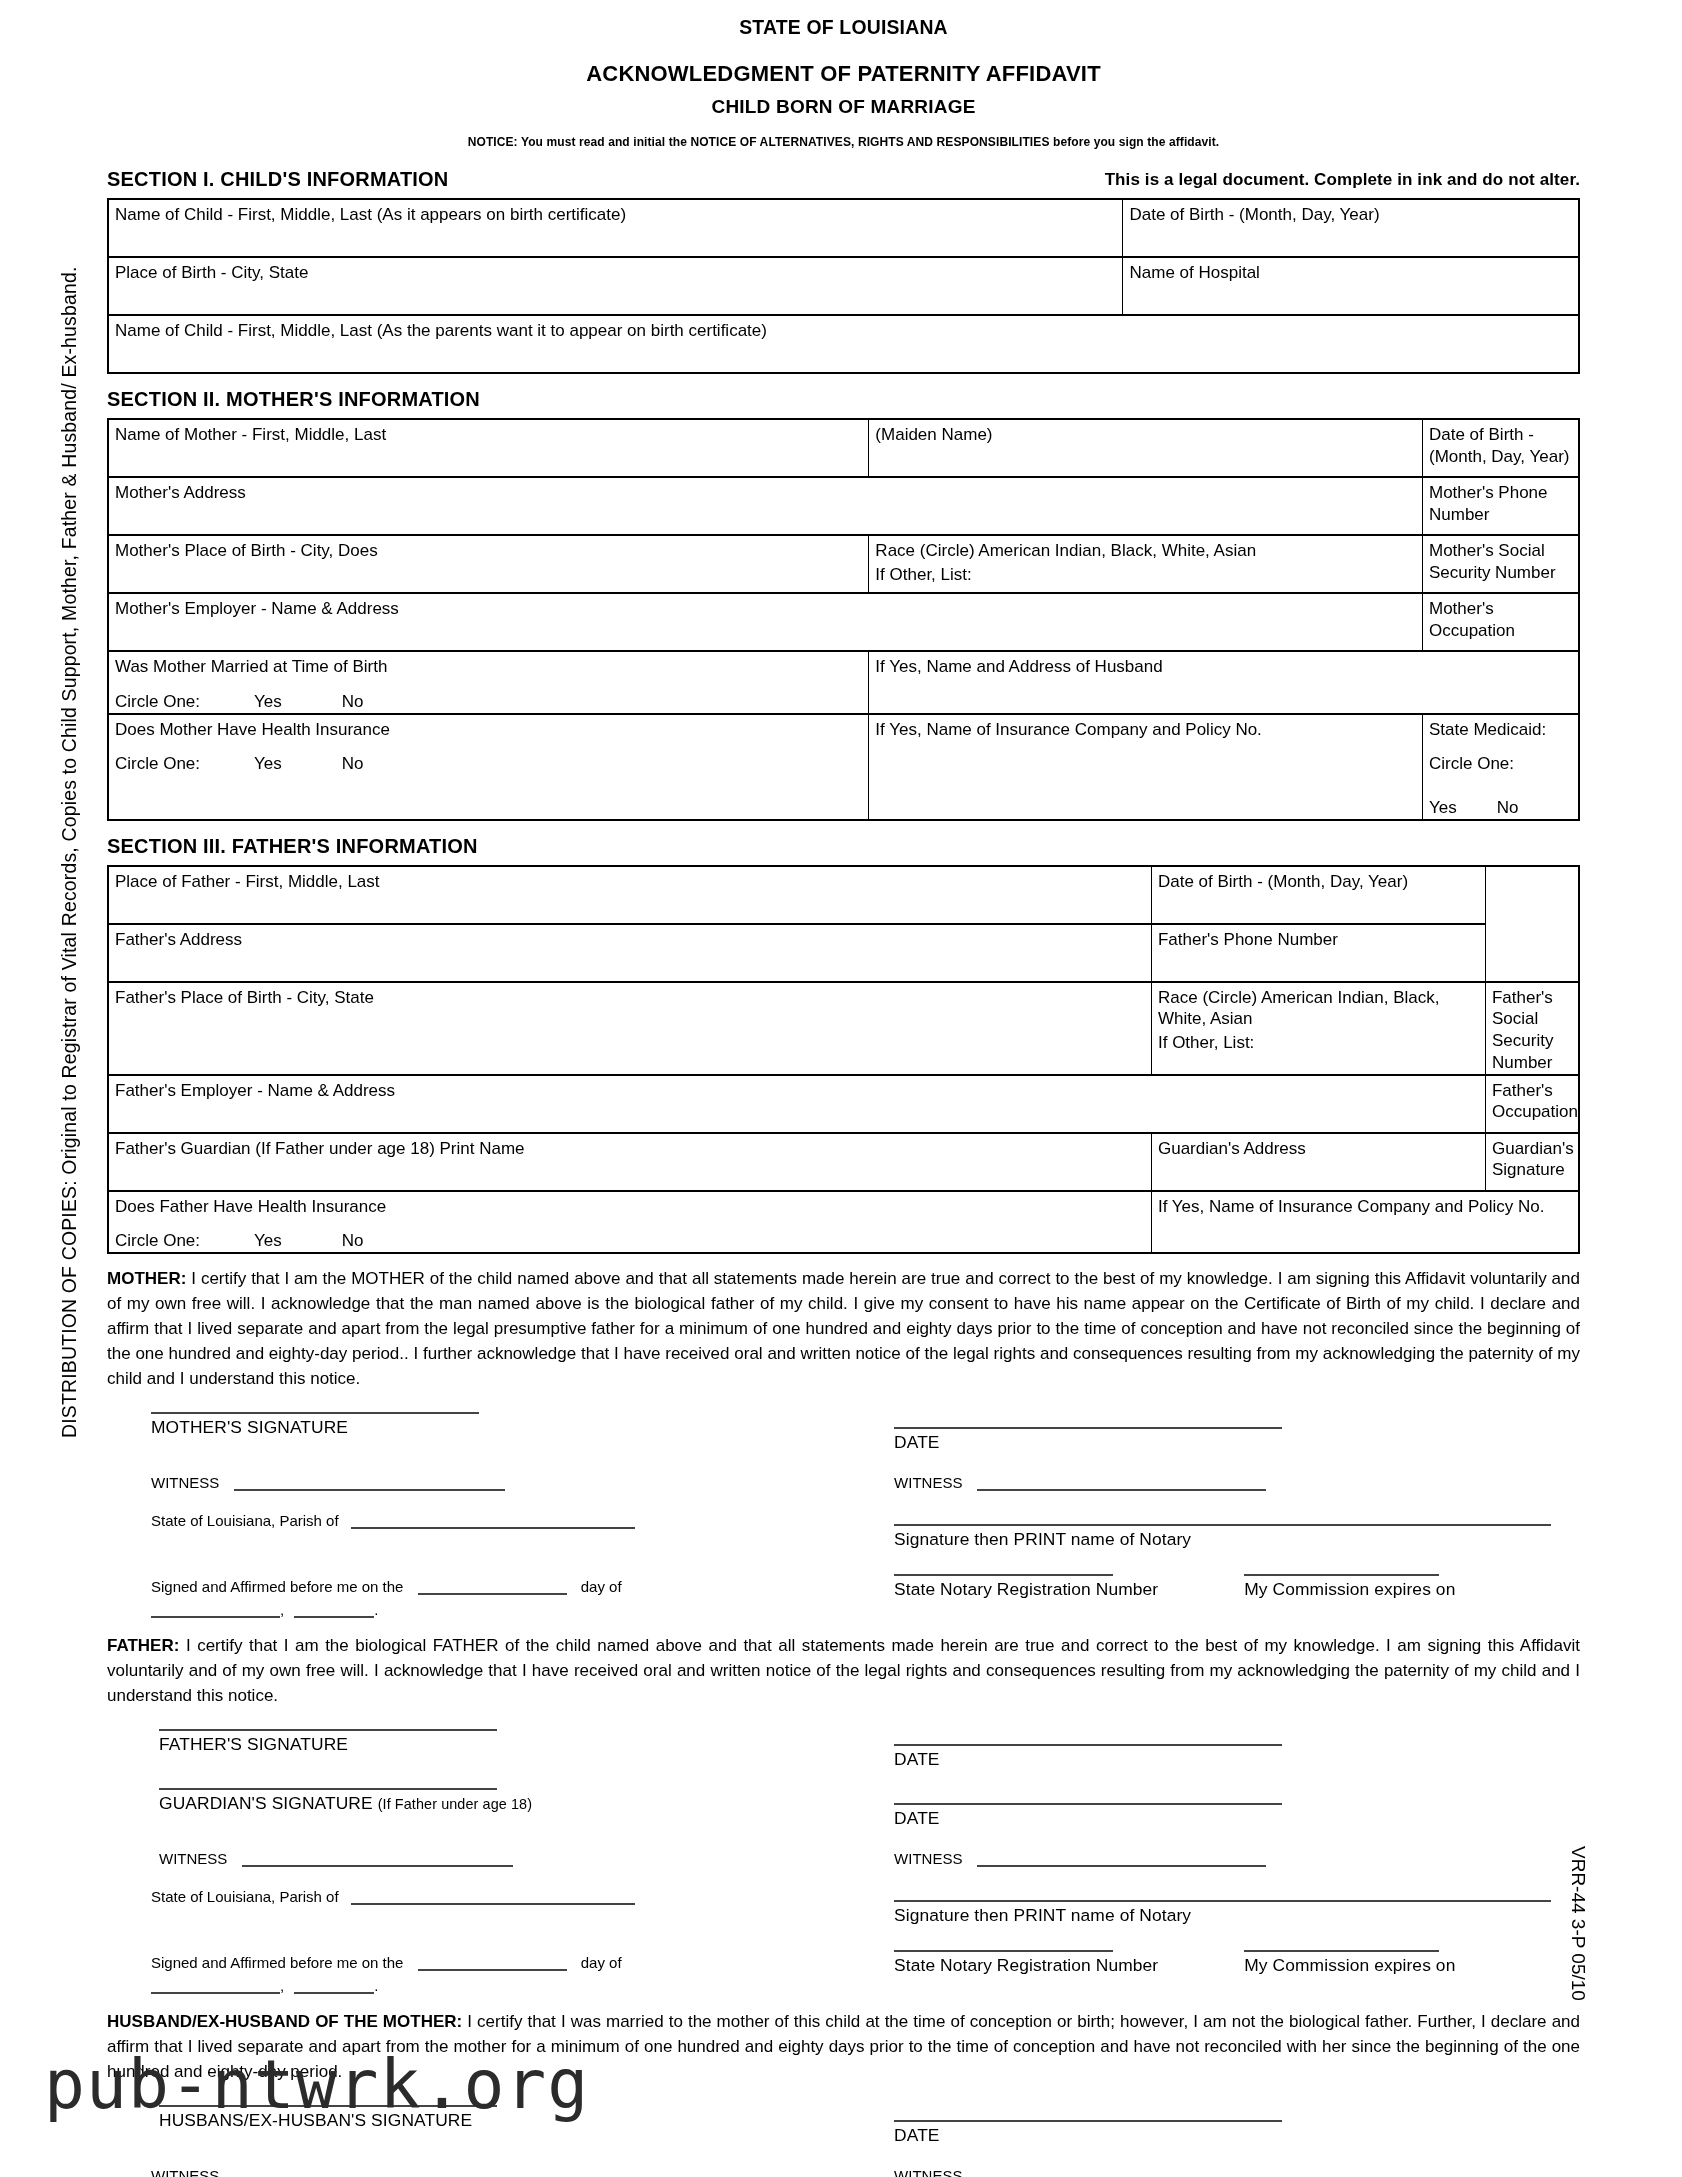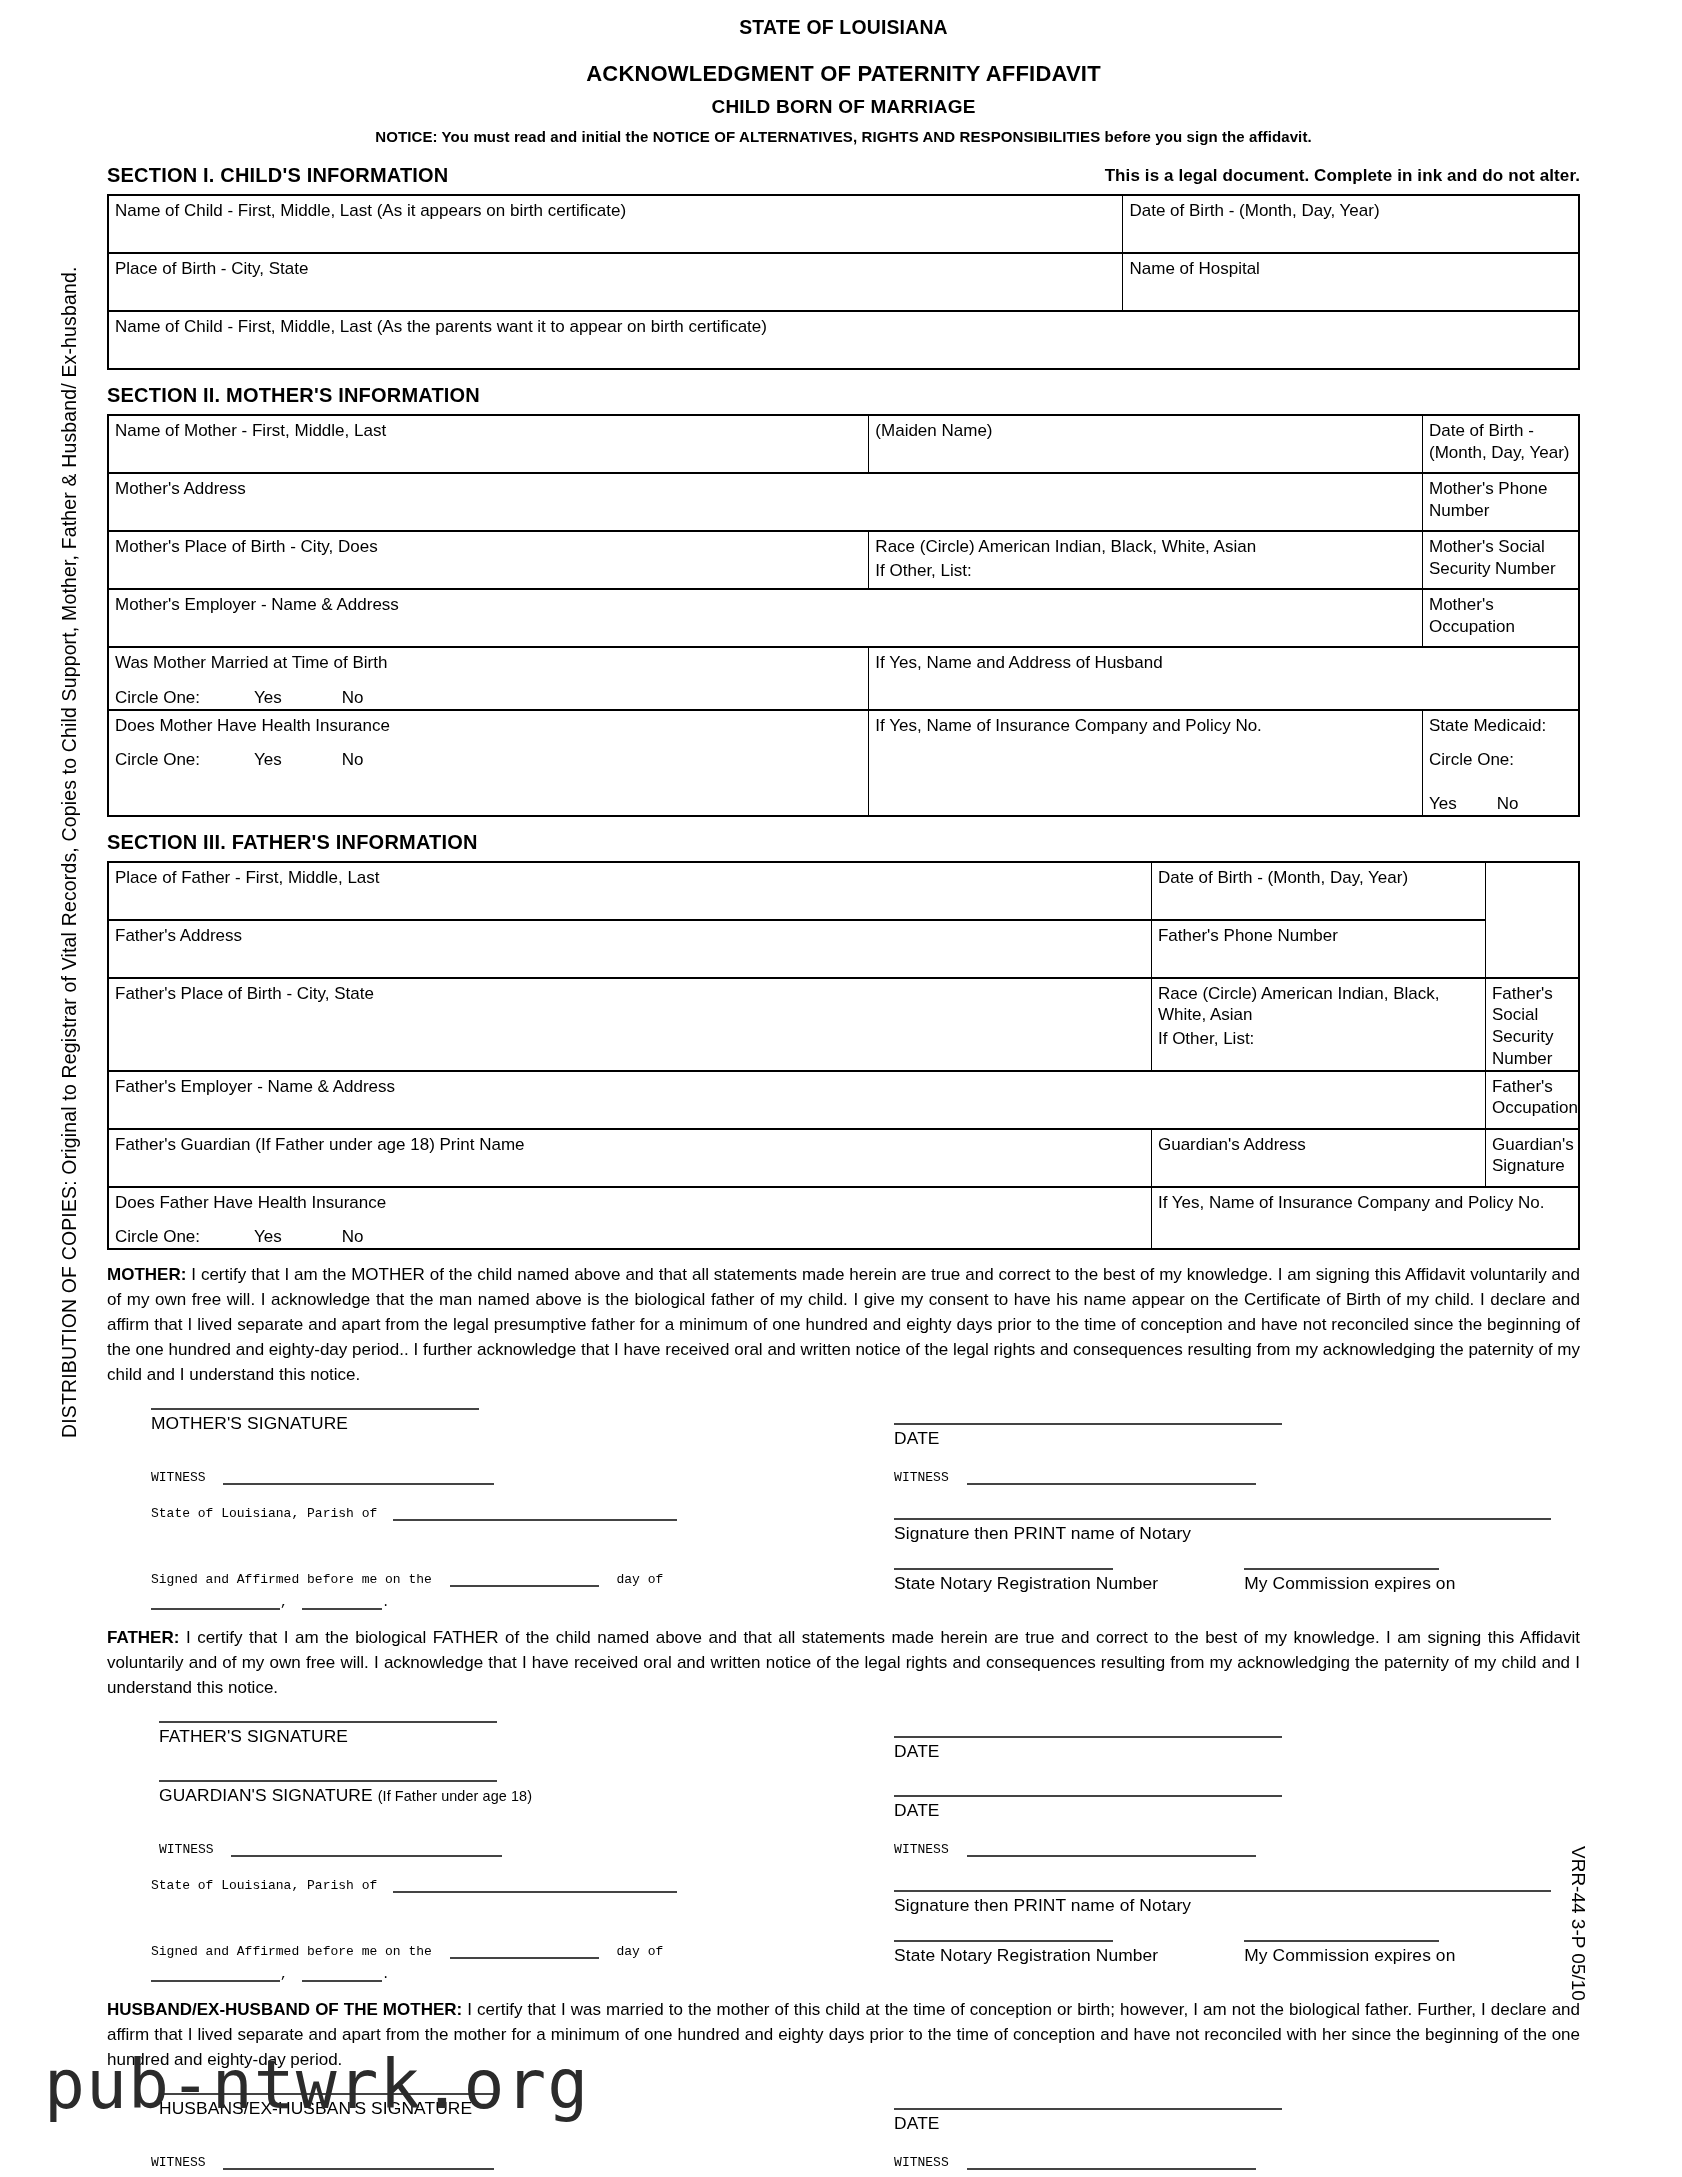--- a/index.html
+++ b/index.html
@@ -37,21 +37,21 @@
     font-size:19px;
     white-space:nowrap;
   }
 
   
   .content { position:absolute; left:107px; top:0; width:1473px; }
   .t-center { text-align:center; }
   .h1 { font-size:19.4px; font-weight:bold; margin-top:16px; letter-spacing:0.2px;}
   .h2 { font-size:22px; font-weight:bold; margin-top:22px; letter-spacing:0.2px;}
   .h3 { font-size:19px; font-weight:bold; margin-top:9px; letter-spacing:0.2px;}
-  .notice { font-size:15px; font-weight:bold; margin-top:10px; letter-spacing:0.1px;}
+  .notice { font-size:12px; font-weight:bold; margin-top:17px; letter-spacing:0.1px;}
 
   .sec-head-row { display:flex; align-items:flex-end; justify-content:space-between; margin-top:19px; }
   .sec-head { font-size:20px; font-weight:bold; letter-spacing:0.2px;}
   .legal-note { font-size:17px; font-weight:bold; letter-spacing:0.1px; padding-bottom:1px;}
 
   .sec-head-only { font-size:20px; font-weight:bold; margin-top:14px; margin-bottom:6px; letter-spacing:0.2px;}
 
   
   .tbl {
     width:100%;
@@ -91,21 +91,21 @@
   .colL { width:52%;margin-left:44px; }
   .colR { width:48%;margin-top:15px; }
 
   .ln { border-bottom:2.2px solid #444; display:block; }
   .ln-inline { border-bottom:2.2px solid #444; display:inline-block; vertical-align:bottom; height:1px; }
   .cap { font-size:17.4px; margin-top:3px; display:block; letter-spacing:0.1px;}
   .cap .small { font-size:14.4px;text-align:center; }
   .gap-s { height:18px; }
   .gap-xs { height:10px; }
 
-  .inline-row { font-size:13px; margin-top:3px; white-space:nowrap;font-family:Liberation Mono, monospace; }
+  .inline-row { font-size:15px; margin-top:3px; white-space:nowrap; }
 
   .watermark {
     position:absolute;
     left:44px; top:2045px;
     font-family:"DejaVu Sans Mono", monospace;
     font-size:68px;
     color:#2b2b2b;
     letter-spacing:1px;
     white-space:nowrap;
   }

